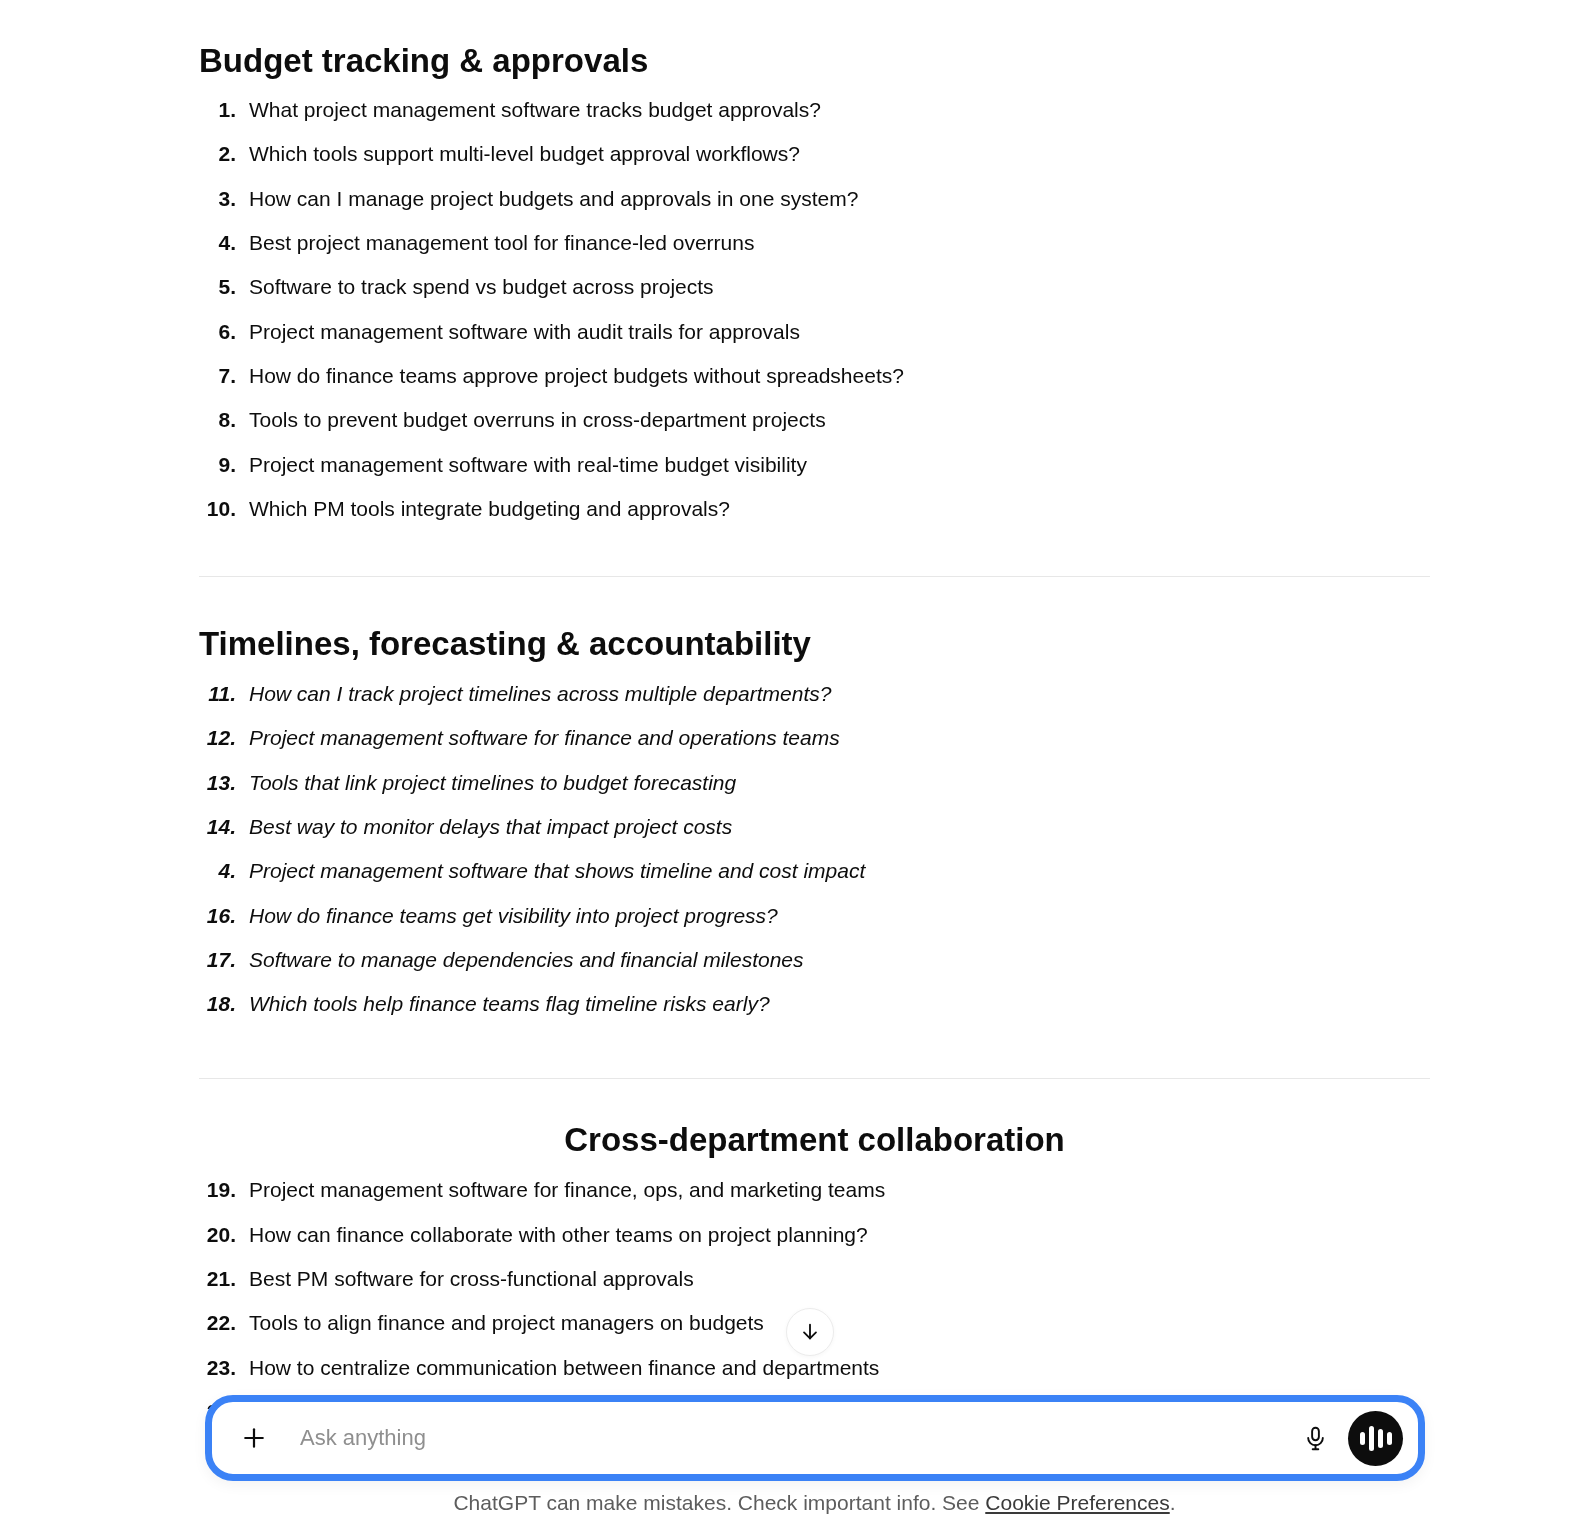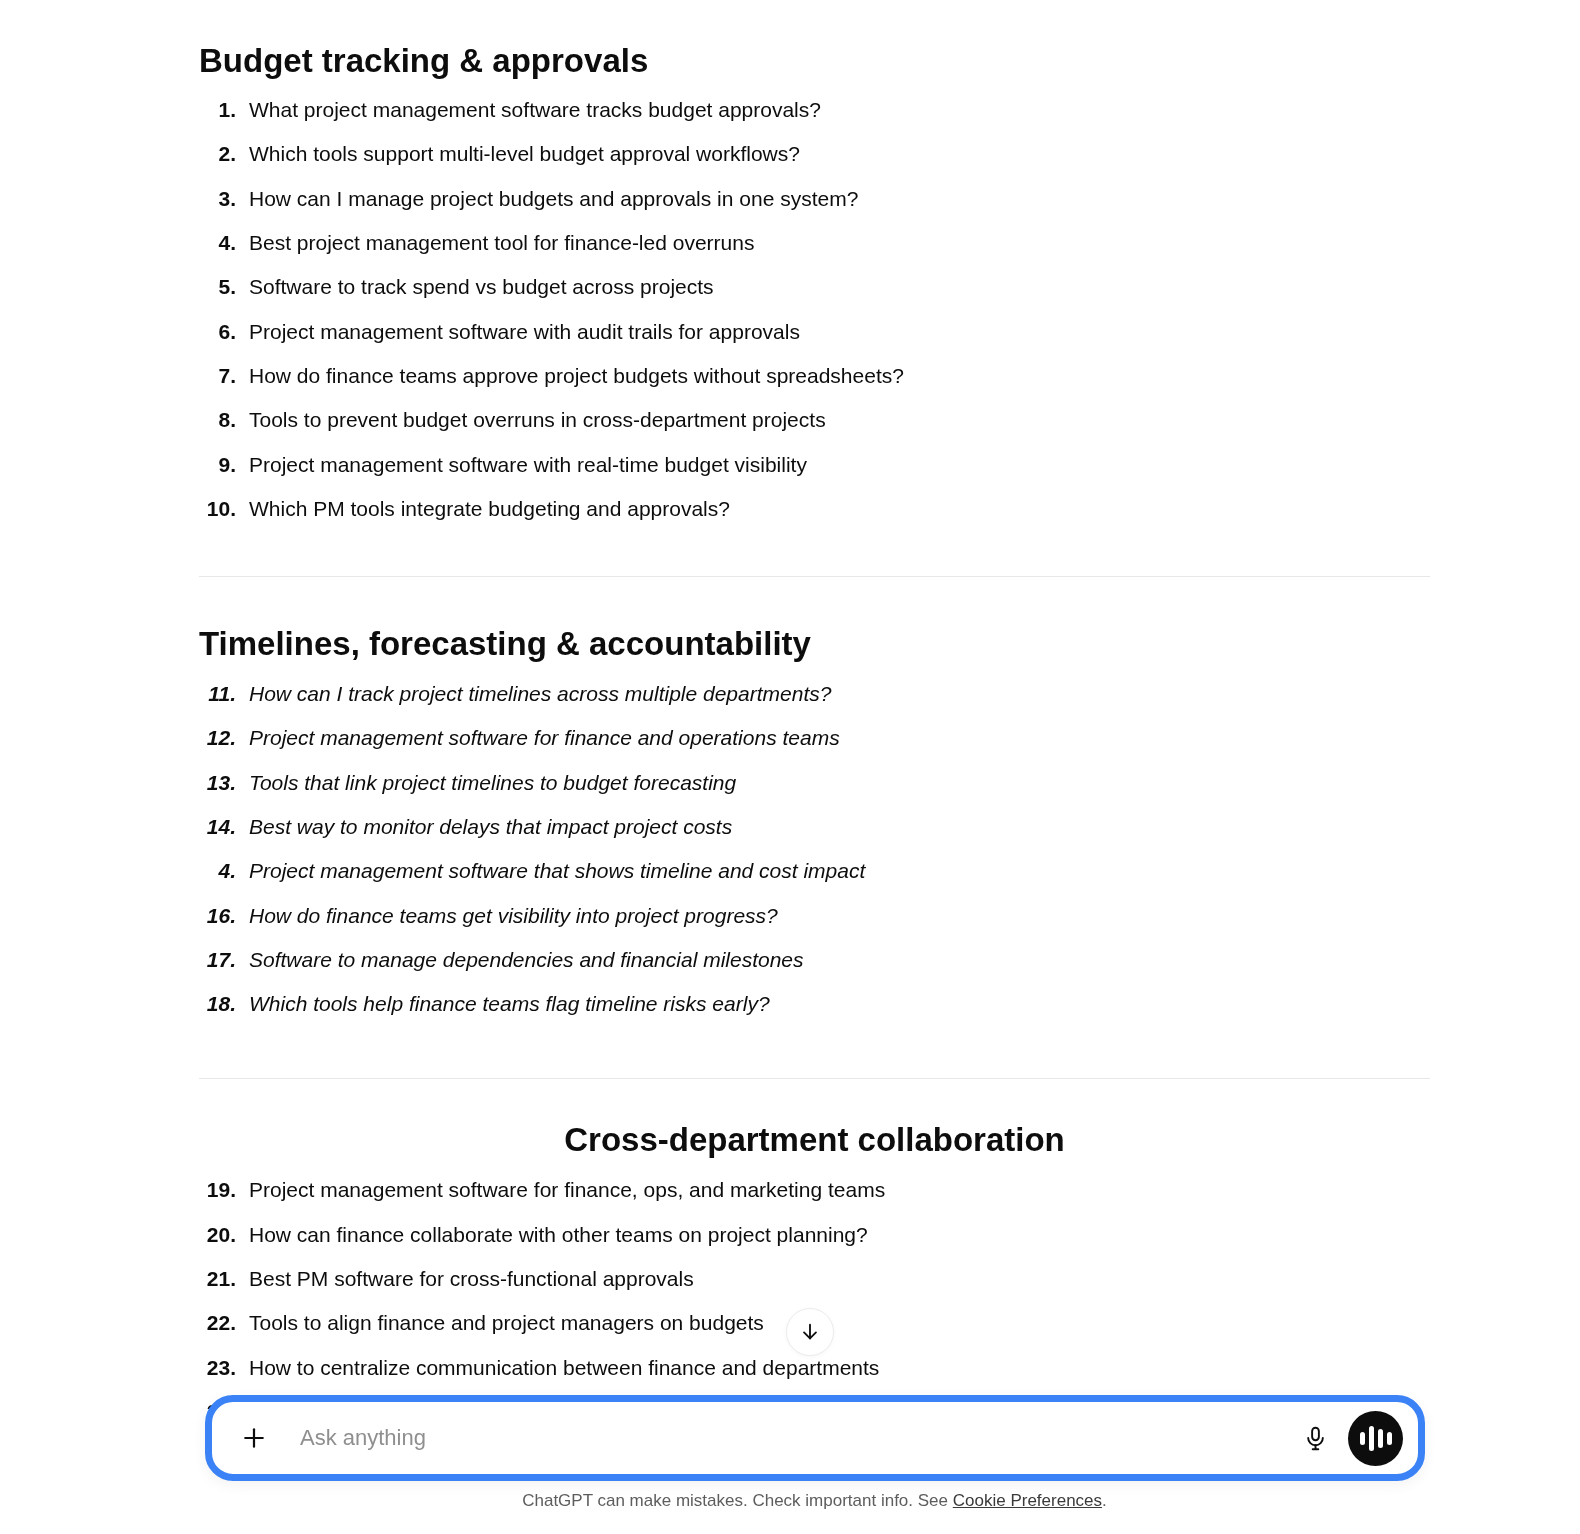--- a/index.html
+++ b/index.html
@@ -136,21 +136,21 @@
   .voice-btn .b2 { height: 25px; }
   .voice-btn .b3 { height: 19px; }
   .voice-btn .b4 { height: 13px; }
 
   
   .footer {
     position: absolute;
     left: 199px; top: 1491px;
     width: 1231px;
     text-align: center;
-    font-size: 17px;
+    font-size: 21px;
     color: #5d5d5d;
     z-index: 6;
   }
   .footer a {
     color: #3a3a3a;
     text-decoration: underline;
     cursor: pointer;
   }
 </style>
 </head>

